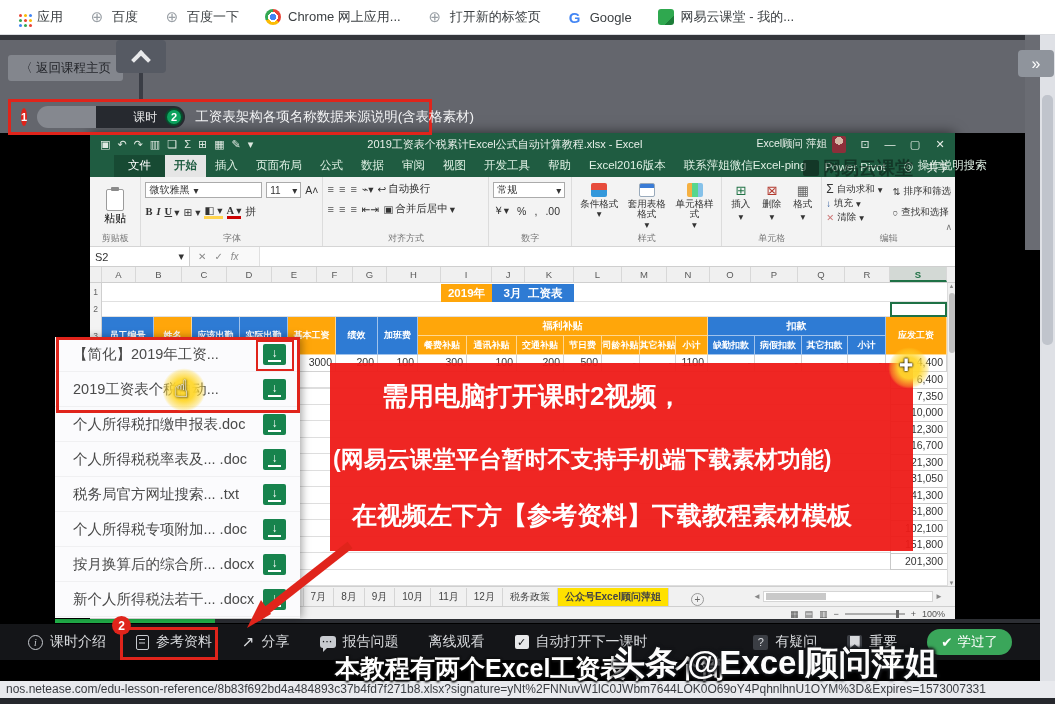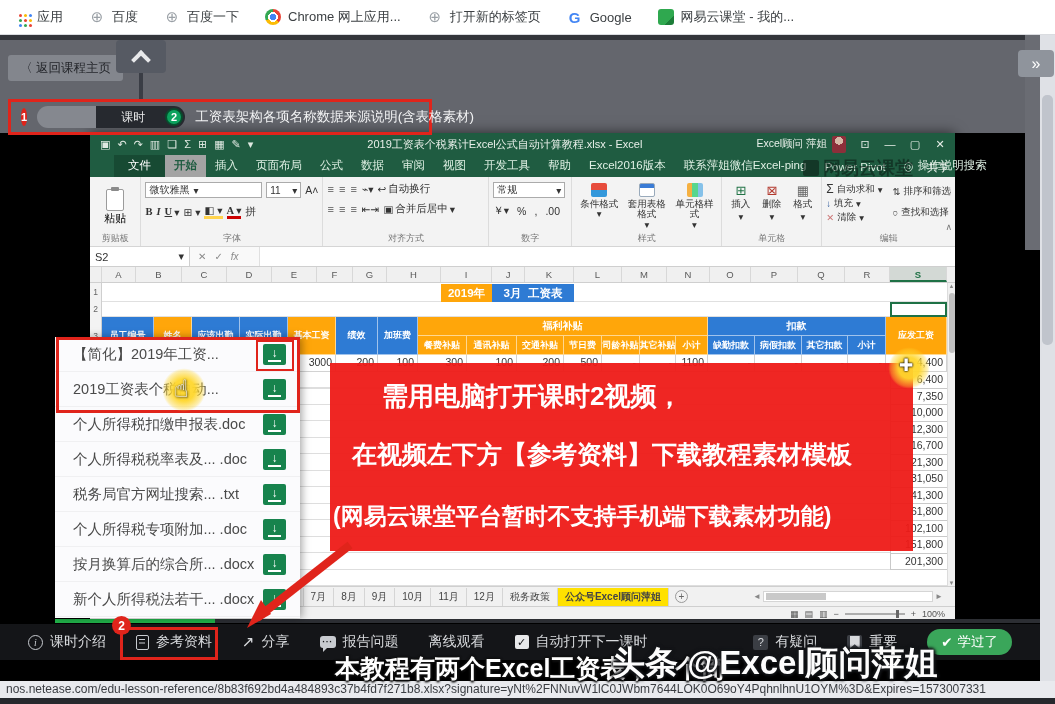--- a/index.html
+++ b/index.html
@@ -27,38 +27,38 @@
   .right-thumb{position:absolute;left:1042px;top:60px;width:11px;height:250px;background:#c0c4cc;border-radius:5px;}
   .expand-btn{position:absolute;left:1018px;top:15px;width:36px;height:27px;background:#8f949c;border-radius:4px;color:#fff;font-size:16px;display:flex;align-items:center;justify-content:center;cursor:pointer;z-index:16;}
   .back-btn{position:absolute;left:8px;top:20px;height:26px;padding:0 12px;background:#83868d;border:none;border-radius:3px;color:#24262b;font-size:12.5px;cursor:pointer;z-index:6;font-family:inherit;}
   .chev-btn{position:absolute;left:116px;top:5px;width:50px;height:33px;background:#565a63;border-radius:4px;display:flex;align-items:center;justify-content:center;cursor:pointer;z-index:6;}
   .chev{width:14px;height:14px;border-top:4px solid #e8e9eb;border-left:4px solid #e8e9eb;transform:rotate(45deg);margin-top:7px;}
   .vline{position:absolute;left:139px;top:36px;width:4px;height:30px;background:#3a3d45;z-index:5;}
   .lesson-banner{position:absolute;left:8px;top:64px;width:424px;height:36px;border:3px solid #e0241b;display:flex;align-items:center;gap:10px;padding-left:10px;z-index:6;}
   .badge{display:inline-flex;align-items:center;justify-content:center;border-radius:50%;color:#fff;font-size:11px;font-weight:bold;}
   .badge.red{width:18px;height:18px;background:#e0241b;}
   .badge.green{width:18px;height:18px;background:#0ca35e;border:2px solid #074d2d;}
-  .pill{width:148px;height:22px;border-radius:11px;background:linear-gradient(to right,#85888f 0 40%,#26292f 40%);display:flex;align-items:center;justify-content:flex-end;gap:20px;padding-right:2px;flex-shrink:0;}
+  .pill{width:148px;height:22px;border-radius:11px;background:linear-gradient(to right,#85888f 0 40%,#26292f 40%);display:flex;align-items:center;justify-content:flex-end;gap:8px;padding-right:2px;flex-shrink:0;}
   .pill-label{color:#e8e9ea;font-size:12px;}
   .banner-title{color:#f2f3f4;font-size:13.5px;white-space:nowrap;}
 
   
   .excel{position:absolute;left:90px;top:98px;width:865px;height:487px;background:#fff;box-shadow:0 0 12px rgba(0,0,0,.6);z-index:2;font-size:11px;}
   .xl-titlebar{height:22px;background:#1f5c41;display:flex;align-items:center;color:#e8efe9;padding:0 4px;}
   .qat{display:flex;gap:7px;align-items:center;margin-left:6px;font-size:11px;color:#dfe8e1;}
   .qat span{cursor:pointer;}
   .xl-title{flex:1;text-align:center;font-size:11px;white-space:nowrap;overflow:hidden;}
   .xl-user{font-size:10.5px;margin-right:5px;white-space:nowrap;}
   .avatar{width:14px;height:17px;border-radius:2px;background:radial-gradient(circle at 50% 28%,#d8b9a8 0 4px,#8c2f3a 4px);margin-right:8px;}
   .winbtns{display:flex;gap:3px;}
   .winbtns span{width:22px;text-align:center;font-size:11px;cursor:pointer;}
   .xl-tabs{height:22px;background:#1f5c41;display:flex;align-items:flex-end;color:#dff0e4;position:relative;padding-left:24px;}
   .rtab{padding:3px 9px 4px;font-size:11.5px;white-space:nowrap;cursor:pointer;}
   .rtab.file{background:#174a33;color:#fff;padding:3px 14px 4px;}
-  .rtab.active{background:#a3a3a3;color:#1f5c41;font-weight:bold;}
+  .rtab.active{background:#e5e5e5;color:#1f5c41;font-weight:bold;}
   .rtab.search{display:flex;gap:4px;align-items:center;}
   .xl-watermark{position:absolute;right:42px;top:1px;font-size:18px;font-weight:bold;color:rgba(10,25,18,.55);display:flex;gap:4px;align-items:center;pointer-events:none;}
   .xl-watermark .wm-logo{width:16px;height:16px;background:rgba(10,25,18,.55);border-radius:2px;}
   .xl-share{position:absolute;right:6px;top:5px;font-size:11px;color:#eaf3ec;}
   .ribbon{height:70px;background:#f3f3f3;border-bottom:1px solid #d5d5d5;display:flex;}
   .rgroup{position:relative;border-right:1px solid #dcdcdc;padding:3px 4px 12px;display:flex;flex-direction:column;}
   .rgroup .gname{position:absolute;bottom:1px;left:0;right:0;text-align:center;font-size:9px;color:#777;}
   .paste-big{display:flex;flex-direction:column;align-items:center;justify-content:center;flex:1;cursor:pointer;}
   .clipboard{width:18px;height:22px;background:#fff;border:1px solid #9b9b9b;border-radius:2px;position:relative;}
   .clipboard::before{content:'';position:absolute;left:4px;top:-3px;width:8px;height:4px;background:#8a8a8a;border-radius:1px;}
@@ -101,21 +101,21 @@
   .c-blue{background:#2e7bd4;}
   .c-orange{background:#ffa60a;}
   .data-row{position:absolute;left:12px;top:72px;width:845px;height:17px;display:flex;}
   .dcell{border-right:1px solid #d2d2d2;border-bottom:1px solid #d2d2d2;font-size:10.5px;color:#333;text-align:right;padding:1px 3px 0 0;flex-shrink:0;background:#fff;}
   .grid-lower{position:absolute;left:12px;right:8px;top:89px;bottom:0;
      background:repeating-linear-gradient(to bottom,#ffffff 0 15.5px,#dedede 15.5px 16.5px),repeating-linear-gradient(to right,rgba(0,0,0,0) 0 44px,#ececec 44px 45px);}
   .s-strip{position:absolute;left:800px;top:89px;width:57px;}
   .s-cell{height:16.5px;border-bottom:1px solid #c9c9c9;border-left:1px solid #c9c9c9;font-size:10.5px;color:#333;text-align:right;padding:1px 4px 0 0;background:#fff;}
   .vscroll{position:absolute;right:0;top:0;width:8px;height:100%;background:#f1f1f1;border-left:1px solid #dcdcdc;font-size:6px;color:#888;text-align:center;}
   .vscroll .vthumb{position:absolute;left:1px;top:10px;width:6px;height:60px;background:#c1c1c1;border-radius:3px;}
-  .sheettabs{height:20px;background:#f1f1f1;border-top:1px solid #cfcfcf;display:flex;align-items:center;position:relative;padding-left:183px;}
+  .sheettabs{height:20px;background:#f1f1f1;border-top:1px solid #cfcfcf;display:flex;align-items:flex-end;position:relative;padding-left:183px;gap:16px;}
   .stab{padding:2px 7px;font-size:10px;color:#444;border-right:1px solid #d5d5d5;white-space:nowrap;cursor:pointer;}
   .stab.hl{background:#ffe100;font-weight:bold;}
   .plus-circle{width:13px;height:13px;border:1px solid #9a9a9a;border-radius:50%;font-size:10px;line-height:11px;text-align:center;color:#666;margin-left:6px;cursor:pointer;}
   .hscroll{position:absolute;right:12px;top:3px;width:190px;height:13px;display:flex;align-items:center;gap:2px;color:#888;font-size:8px;}
   .hscroll .track{flex:1;height:11px;background:#fff;border:1px solid #d5d5d5;position:relative;}
   .hscroll .hthumb{position:absolute;left:2px;top:1px;width:60px;height:7px;background:#c9c9c9;}
   .statusbar{height:13px;background:#f1f1f1;border-top:1px solid #cfcfcf;position:relative;font-size:9px;color:#555;}
   .status-right{position:absolute;right:10px;top:0;display:flex;align-items:center;gap:6px;height:13px;}
   .zoomtrack{width:60px;height:2px;background:#adadad;position:relative;}
   .zoomtrack i{position:absolute;right:6px;top:-3px;width:3px;height:8px;background:#666;}
@@ -598,22 +598,22 @@
         <div class="file-row">
           <span class="file-label">新个人所得税法若干... .docx</span>
           <span class="dl-btn">
             <span>↓</span>
           </span>
         </div>
       </div>
 
     <div class="red-annotation">
       <div class="anno-line anno-1">需用电脑打开课时2视频，</div>
+      <div class="anno-line anno-3">(网易云课堂平台暂时不支持手机端下载素材功能)</div>
       <div class="anno-line anno-2">在视频左下方【参考资料】下载教程素材模板</div>
-      <div class="anno-line anno-3">(网易云课堂平台暂时不支持手机端下载素材功能)</div>
     </div>
 
     <div class="redbox rb-files"></div>
     <div class="redbox rb-dl"></div>
     <div class="redbox rb-ref"></div>
     <div class="anno-badge">2</div>
 
     <svg class="arrow-svg" viewBox="0 0 130 110">
       <line x1="125" y1="15" x2="32" y2="88" stroke="#e0241b" stroke-width="8"></line>
       <polygon points="22,98 46,84 36,70" fill="#e0241b"></polygon>

